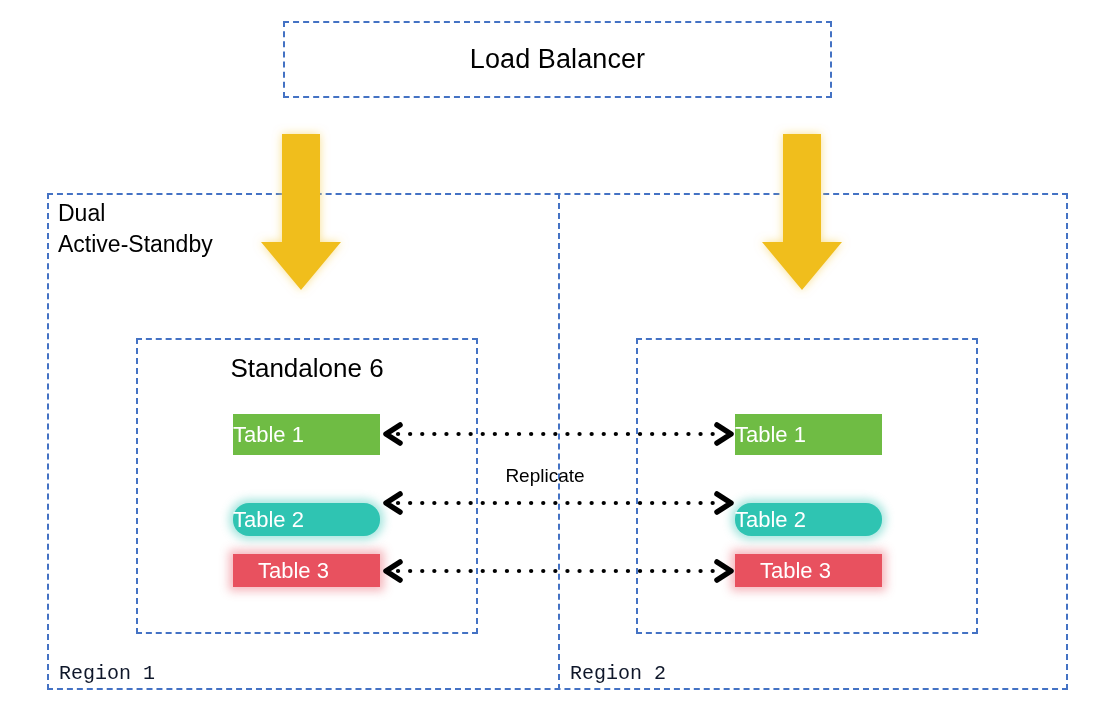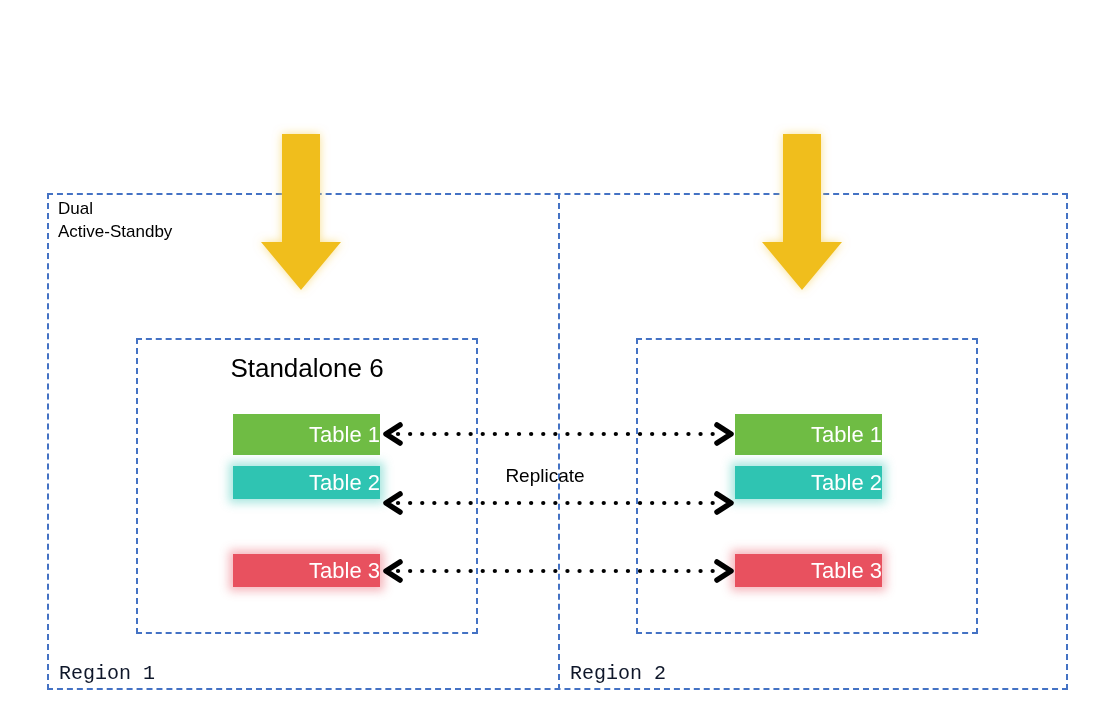--- a/index.html
+++ b/index.html
@@ -56,21 +56,21 @@
     top: 193px;
     width: 0;
     height: 497px;
     border-left: 2px dashed #4472C4;
   }
 
   .dual-label {
     position: absolute;
     left: 58px;
     top: 198px;
-    font-size: 17px;
+    font-size: 23px;
     line-height: 1.35;
     color: #000;
     white-space: pre-line;
   }
 
   .region-label {
     position: absolute;
     font-size: 20px;
     line-height: 1;
     color: #0f172a;
@@ -98,21 +98,21 @@
     color: #000;
   }
   .st-title-1 { left: 136px; }
   .st-title-2 { left: 636px; }
 
   
   .table-chip {
     position: absolute;
     display: flex;
     align-items: center;
-    justify-content: flex-end;
+    justify-content: flex-start;
     color: #ffffff;
     font-size: 22px;
     line-height: 1;
     box-sizing: border-box;
   }
   .chip-green {
     background: #6FBC44;
     height: 41px;
   }
   .chip-teal {
@@ -121,21 +121,21 @@
     box-shadow: 0 0 9px 4px rgba(47,196,178,0.42);
   }
   .chip-red {
     background: #E8515F;
     height: 33px;
     box-shadow: 0 0 9px 4px rgba(232,81,95,0.42);
   }
   .col-left  { left: 233px; width: 147px; }
   .col-right { left: 735px; width: 147px; }
   .row-1 { top: 414px; }
-  .row-2 { top: 466px; }
+  .row-2 { top: 503px; border-radius: 16px; }
   .row-3 { top: 554px; padding-left: 25px; }
 
   
   #arrows {
     position: absolute;
     left: 0;
     top: 0;
     width: 1094px;
     height: 726px;
     pointer-events: none;
@@ -150,20 +150,23 @@
     font-size: 19px;
     line-height: 1;
     color: #000;
   }
 </style>
 </head>
 <body>
 
 <div id="canvas">
 
+  <div class="dashbox lb-box">
+    <span class="lb-label">Load Balancer</span>
+  </div>
 
   <div class="dashbox outer-box"></div>
   <div class="region-divider"></div>
   <div class="dual-label">Dual
 Active-Standby</div>
 
   <div class="region-label region-1">Region 1</div>
   <div class="region-label region-2">Region 2</div>
 
   <div class="dashbox standalone-box standalone-1"></div>

